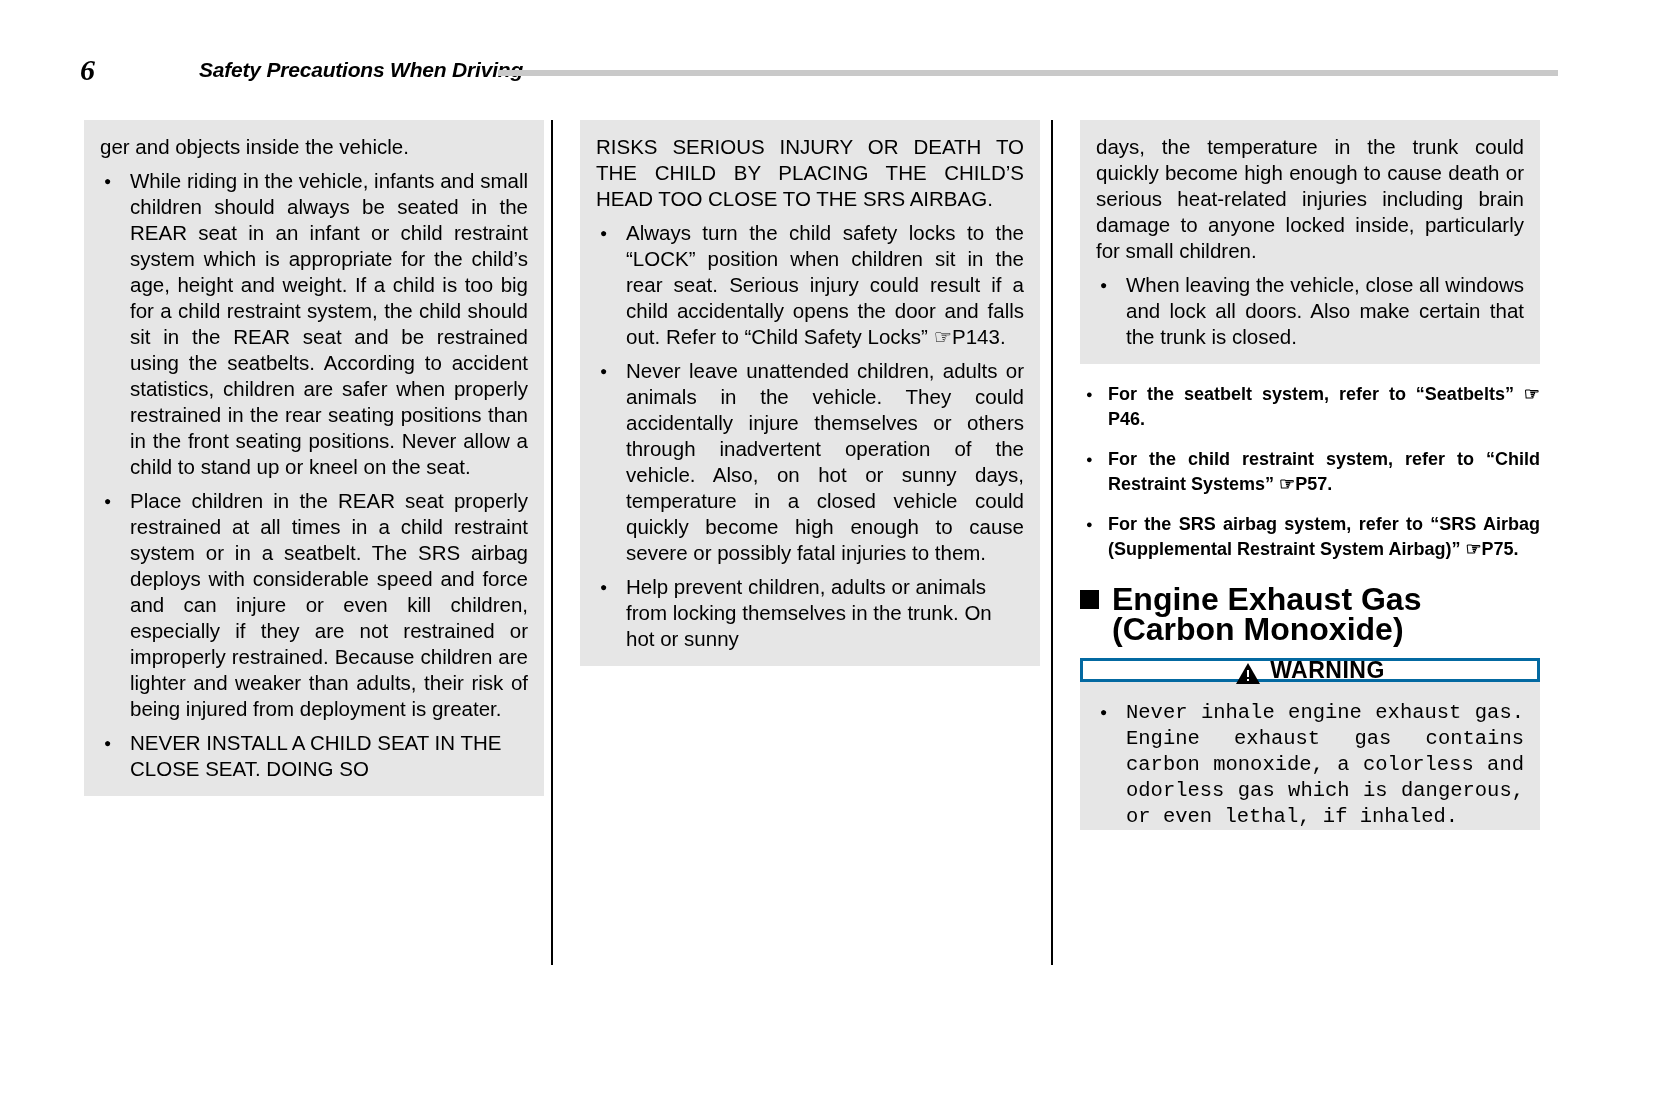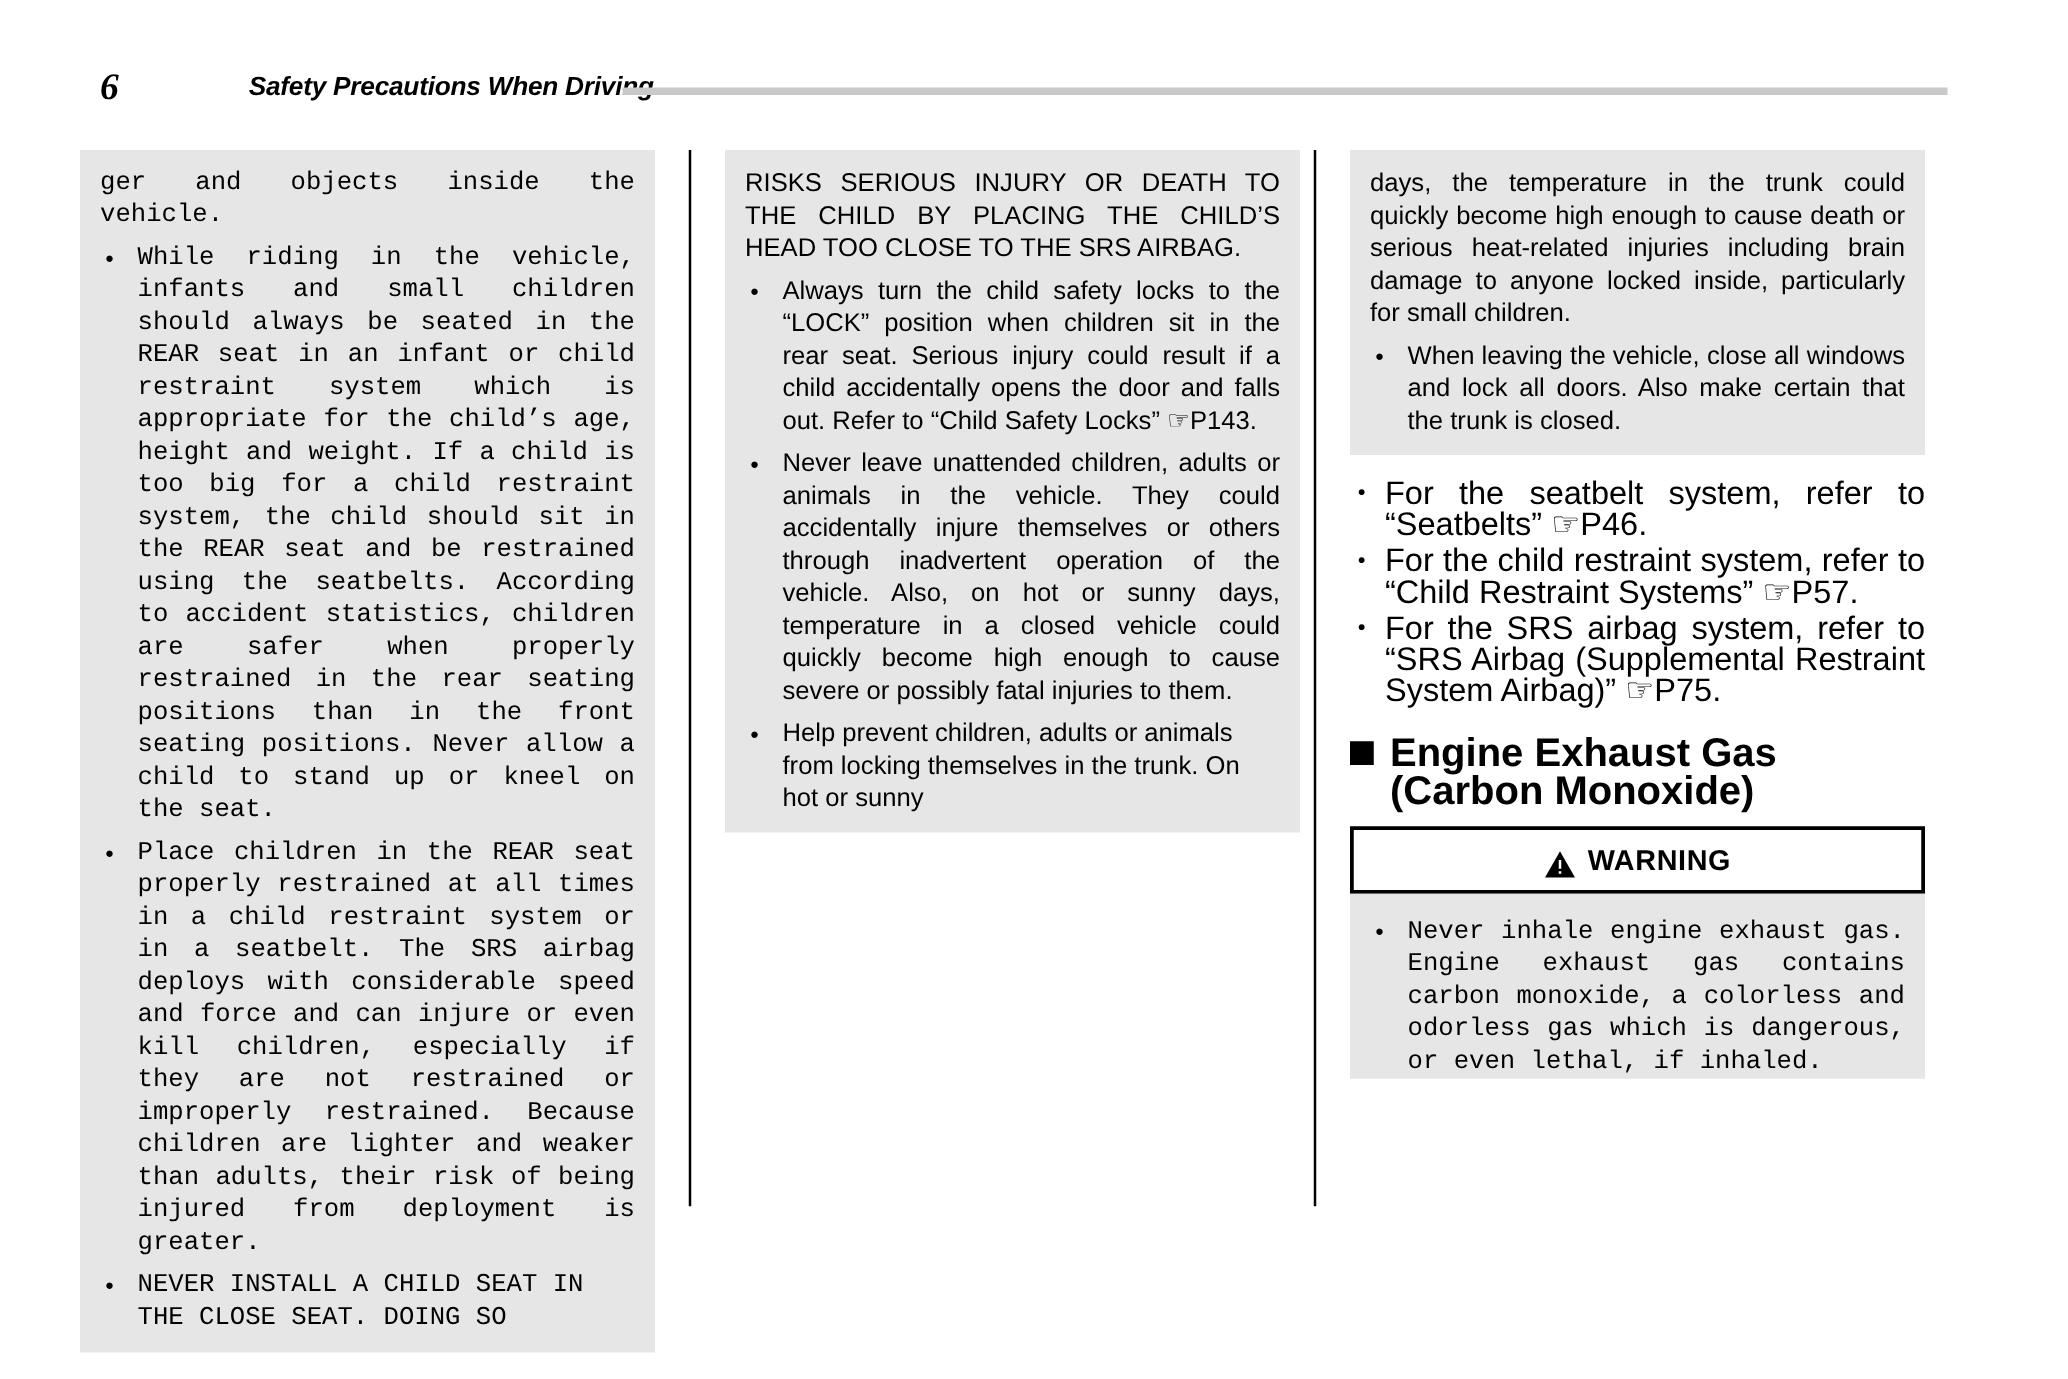--- a/index.html
+++ b/index.html
@@ -60,21 +60,21 @@
     height: 6px;
     background: #c9c9c9;
   }
 
   
   .col {
     position: absolute;
     top: 120px;
     width: 460px;
   }
-  .col1 { left: 64px; font-family: Liberation Mono, monospace; }
+  .col1 { left: 84px; }
   .col2 { left: 580px; }
   .col3 { left: 1080px; }
 
   .divider {
     position: absolute;
     top: 120px;
     width: 2px;
     background: #000000;
     height: 845px;
   }
@@ -132,24 +132,25 @@
     text-align: justify;
   }
   .plain ul {
     list-style: none;
     margin: 0;
     padding: 0;
   }
   .plain ul li {
     position: relative;
     padding-left: 28px;
-    margin-top: 4px;
-    font-size: 26px;
+    margin-top: 15px;
+    font-size: 18px;
     line-height: 25px;
     text-align: justify;
+    font-weight: bold;
   }
   .plain ul li::before {
     content: "\25CF";
     position: absolute;
     left: 6px;
     top: 0;
     font-size: 11px;
     line-height: 25px;
   }
 
@@ -168,22 +169,22 @@
     top: 6px;
     width: 19px;
     height: 19px;
     background: #000000;
     display: inline-block;
   }
 
   
   .warning-banner {
     margin-top: 14px;
-    border: 3px solid #000000;
-    height: 54px;
+    border: 3px solid #0369a1;
+    height: 24px;
     display: flex;
     align-items: center;
     justify-content: center;
     background: #ffffff;
     box-sizing: border-box;
   }
   .warning-banner .warn-text {
     font-size: 23px;
     font-weight: bold;
     letter-spacing: 0.5px;

